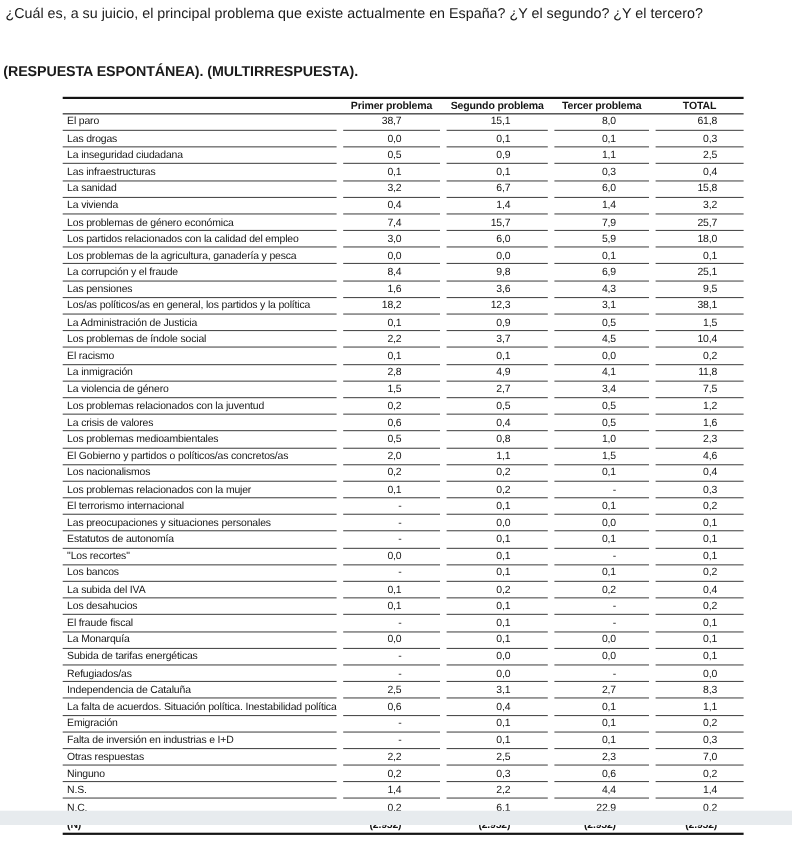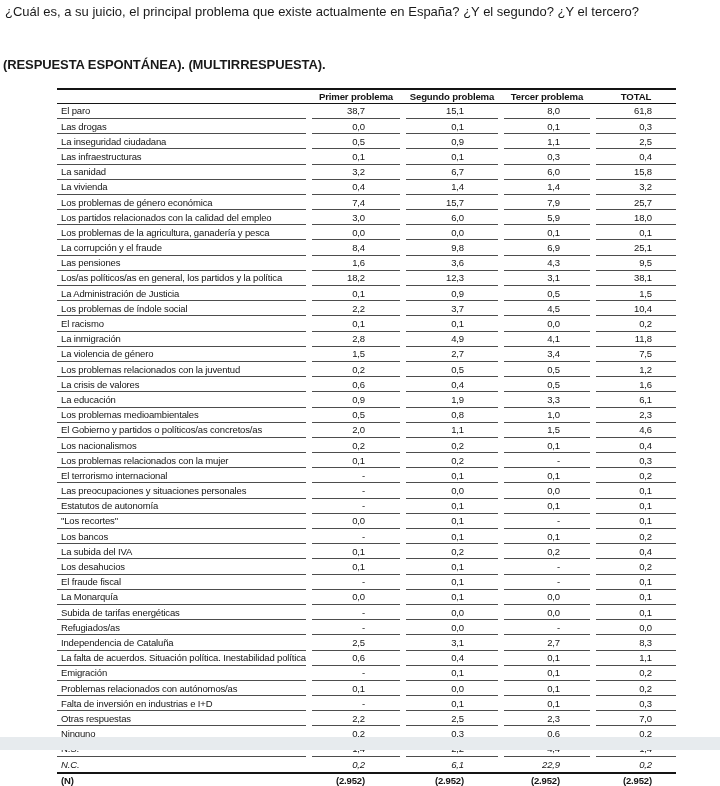--- a/index.html
+++ b/index.html
@@ -43,21 +43,21 @@
     white-space: nowrap;
     overflow: hidden;
   }
   thead th {
     font-weight: bold;
     text-align: center;
     height: 13px;
     font-size: 9.6px;
   }
   tbody td { border-bottom: 1px solid #4d4d4d; }
-  tbody tr:last-child td { border-bottom: none; font-style: italic; }
+  tbody tr:last-child td { border-bottom: none; }
 
   .lbl { text-align: left; padding-left: 4px; }
   .num { text-align: right; }
   .c0 { padding-right: 35px; }
   .c1 { padding-right: 34px; }
   .c2 { padding-right: 30px; }
   .c3 { padding-right: 24px; }
 
   tr.rule td { height: 0; border-bottom: 2px solid #141414; padding: 0; }
   tr.rule.top  td { border-bottom-width: 2.5px; }
@@ -235,27 +235,20 @@
           <td class="num c3">1,2</td>
         </tr>
         <tr>
           <td class="lbl">La crisis de valores</td>
           <td class="num c0">0,6</td>
           <td class="num c1">0,4</td>
           <td class="num c2">0,5</td>
           <td class="num c3">1,6</td>
         </tr>
         <tr>
-          <td class="lbl">La educación</td>
-          <td class="num c0">0,9</td>
-          <td class="num c1">1,9</td>
-          <td class="num c2">3,3</td>
-          <td class="num c3">6,1</td>
-        </tr>
-        <tr>
           <td class="lbl">Los problemas medioambientales</td>
           <td class="num c0">0,5</td>
           <td class="num c1">0,8</td>
           <td class="num c2">1,0</td>
           <td class="num c3">2,3</td>
         </tr>
         <tr>
           <td class="lbl">El Gobierno y partidos o políticos/as concretos/as</td>
           <td class="num c0">2,0</td>
           <td class="num c1">1,1</td>
@@ -364,27 +357,20 @@
           <td class="lbl">La falta de acuerdos. Situación política. Inestabilidad política</td>
           <td class="num c0">0,6</td>
           <td class="num c1">0,4</td>
           <td class="num c2">0,1</td>
           <td class="num c3">1,1</td>
         </tr>
         <tr>
           <td class="lbl">Emigración</td>
           <td class="num c0">-</td>
           <td class="num c1">0,1</td>
-          <td class="num c2">0,1</td>
-          <td class="num c3">0,2</td>
-        </tr>
-        <tr>
-          <td class="lbl">Problemas relacionados con autónomos/as</td>
-          <td class="num c0">0,1</td>
-          <td class="num c1">0,0</td>
           <td class="num c2">0,1</td>
           <td class="num c3">0,2</td>
         </tr>
         <tr>
           <td class="lbl">Falta de inversión en industrias e I+D</td>
           <td class="num c0">-</td>
           <td class="num c1">0,1</td>
           <td class="num c2">0,1</td>
           <td class="num c3">0,3</td>
         </tr>

